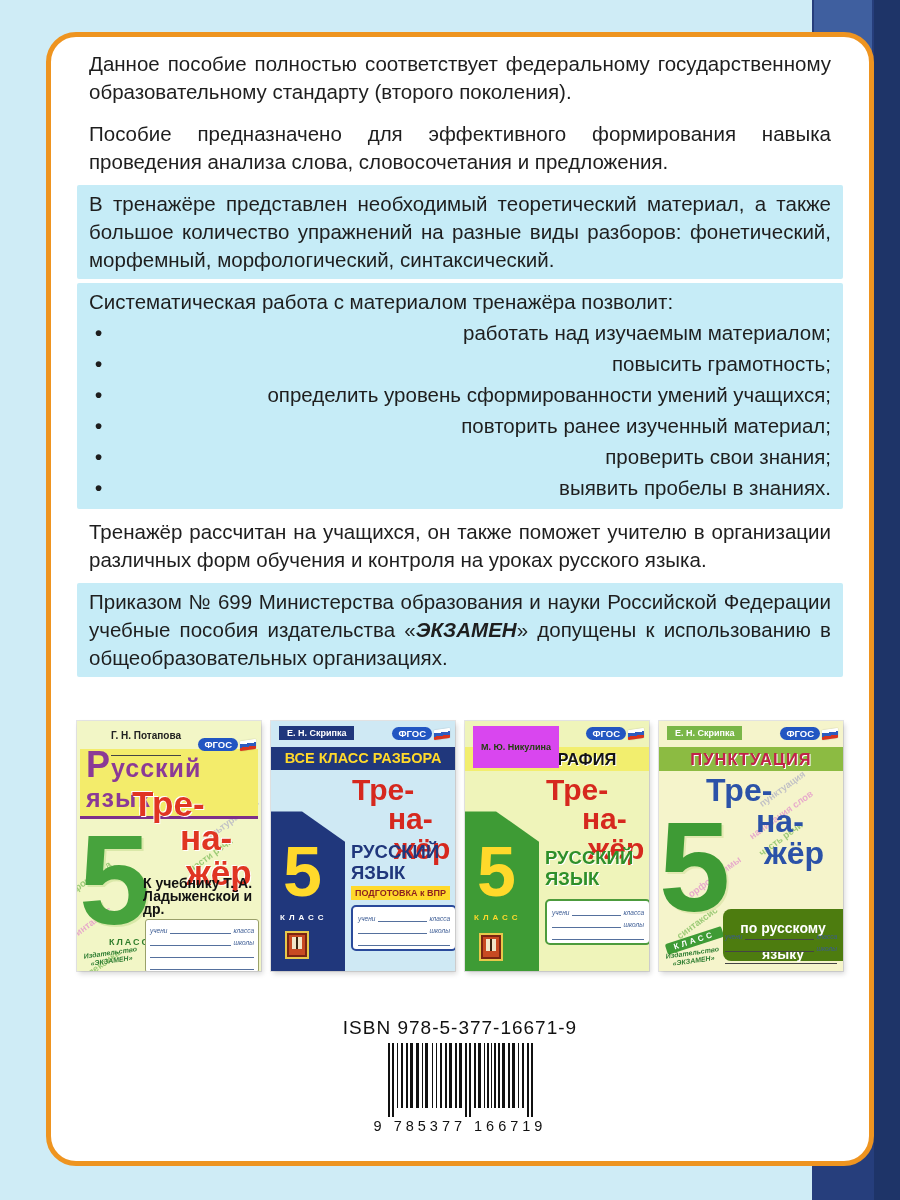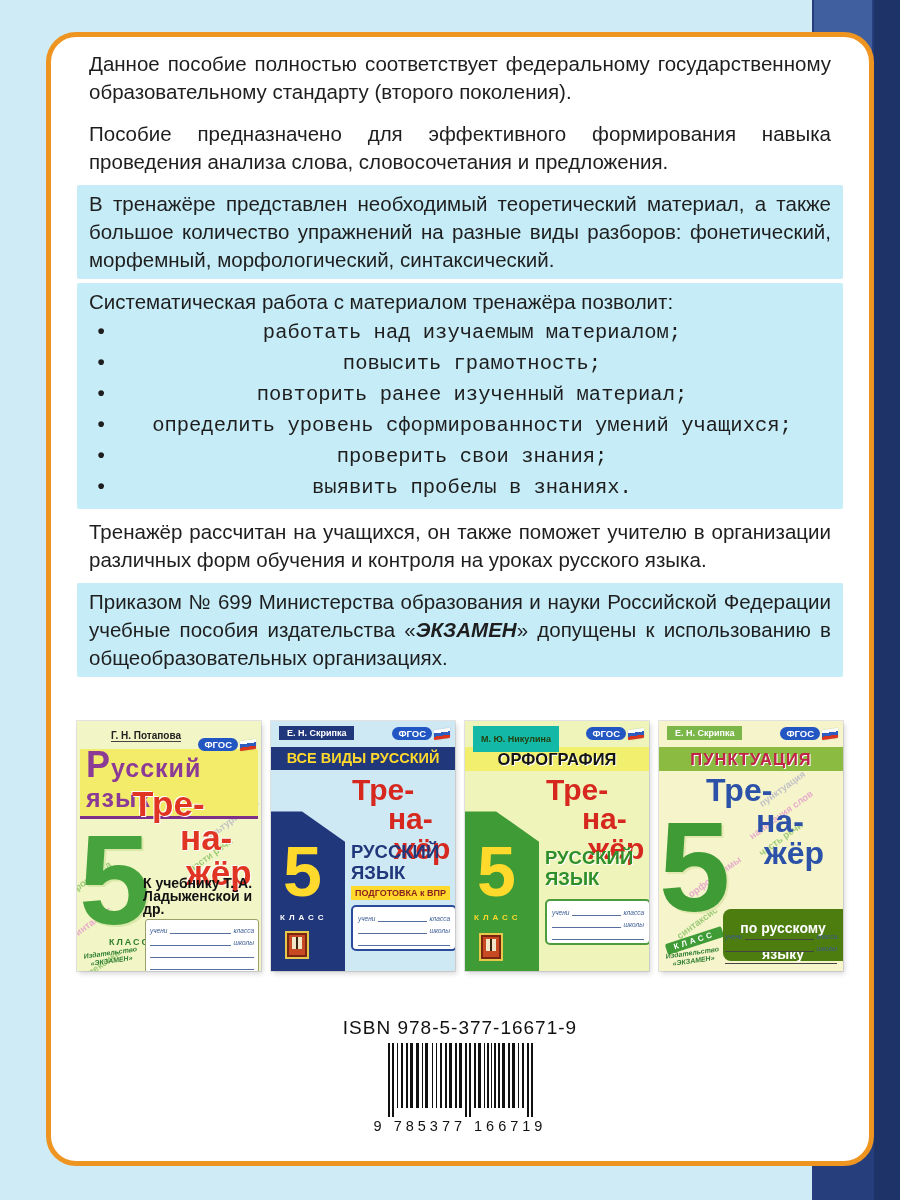--- a/index.html
+++ b/index.html
@@ -19,21 +19,21 @@
     position:absolute;left:46px;top:32px;width:818px;height:1124px;
     background:#ffffff;border:5px solid #ee9420;border-radius:30px;
   }
   .content{padding:8px 26px 0 26px;}
 
   .para{font-size:20.5px;line-height:28px;text-align:justify;margin:0 0 4px 0;padding:5px 12px;}
   .hl{background:#c6ecf7;border-radius:2px;}
   .para .em{font-weight:bold;font-style:italic;}
 
   ul.benefits{list-style:none;margin:2px 0 0 0;padding:0;}
-  ul.benefits li{position:relative;padding-left:24px;font-size:20.5px;line-height:30px;margin:1px 0;text-align:center;font-family:Liberation Mono, monospace;}
+  ul.benefits li{position:relative;padding-left:24px;font-size:20.5px;line-height:30px;margin:1px 0;text-align:right;}
   ul.benefits li::before{content:"•";position:absolute;left:6px;top:0;font-weight:bold;}
 
   
   .covers-row{display:flex;gap:10px;margin-top:44px;}
   .bookcover{width:184px;height:250px;position:relative;overflow:hidden;flex:0 0 auto;
     box-shadow:0 0 0 1px rgba(0,0,0,.10), 2px 3px 5px rgba(0,0,0,.15);}
 
   .fgos{position:absolute;display:flex;align-items:center;gap:2px;z-index:6;}
   .fgos .fgos-pill{background:#2256c2;color:#fff;font-weight:bold;font-size:9.5px;padding:1px 6px;border-radius:8px;line-height:11px;}
   .fgos .flag{width:16px;height:10px;border-radius:1px;transform:skewY(-8deg);
@@ -52,21 +52,21 @@
   .form-row .fline{flex:1;border-bottom:1px solid #55709d;height:10px;}
 
   .stamp{position:absolute;width:20px;height:24px;background:#c84a22;border:2px solid #e8c84a;z-index:5;
     box-shadow:inset 0 0 0 2px #7a2412;}
   .stamp i{display:block;margin:4px auto 0;width:10px;height:12px;
     background:linear-gradient(90deg,#f2e6c8 0 4px,#3a2410 4px 6px,#f2e6c8 6px 10px);}
 
   
   .c1{background:#f2f6c6;}
   .c1 .author{position:absolute;top:9px;left:34px;font-size:10px;font-weight:bold;color:#222;
-    border-bottom:1px solid #444;padding-bottom:0;z-index:5;}
+    border-bottom:1px solid #444;padding-bottom:14px;z-index:5;}
   .c1 .fgos{top:17px;right:5px;}
   .c1 .title{position:absolute;top:28px;left:3px;right:3px;background:#f3ec6b;color:#8b3a96;
     font-size:25px;font-weight:bold;letter-spacing:1px;padding:1px 2px 3px 6px;
     border-bottom:3px solid #7d2f8a;z-index:2;line-height:30px;}
   .c1 .title::first-letter{font-size:36px;}
   .c1 .trainer{top:66px;font-size:35px;color:#e03522;text-shadow:1px 1px 0 #fff,-1px -1px 0 #fff;}
   .c1 .t1{padding-left:44px;} .c1 .t2{padding-left:92px;} .c1 .t3{padding-left:98px;}
   .c1 .five{position:absolute;left:2px;top:104px;font-size:128px;line-height:110px;font-weight:bold;color:#47a33d;z-index:2;
     text-shadow:2px 2px 0 #d9e8a8;}
   .c1 .klass{position:absolute;left:32px;top:216px;color:#2f7d2b;font-size:9px;font-weight:bold;letter-spacing:2px;z-index:3;}
@@ -97,22 +97,22 @@
   .c2 .klass{position:absolute;left:9px;top:192px;color:#fff;font-size:8px;font-weight:bold;letter-spacing:4px;z-index:3;}
   .c2 .stamp{left:14px;top:210px;}
   .c2 .title2{position:absolute;left:80px;top:120px;width:100px;color:#20377c;font-size:18.5px;line-height:21px;
     font-weight:bold;z-index:3;}
   .c2 .subtitle{position:absolute;left:80px;top:165px;background:#ffd92b;color:#8c1f1f;font-size:9px;
     font-weight:bold;padding:2px 4px;z-index:3;}
   .c2 .formbox{left:80px;top:184px;width:98px;background:#fff;border:2px solid #2a4a9b;border-radius:5px;padding:3px 2px;}
 
   
   .c3{background:#eff4ba;}
-  .c3 .author{position:absolute;top:5px;left:8px;background:#14b8a6;color:#23400f;font-size:9px;font-weight:bold;
-    padding:8px 8px;z-index:5;}
+  .c3 .author{position:absolute;top:5px;left:8px;background:#d946ef;color:#23400f;font-size:9px;font-weight:bold;
+    padding:16px 8px;z-index:5;}
   .c3 .fgos{top:6px;right:5px;}
   .c3 .topline{position:absolute;top:26px;left:0;right:0;background:#f2ee6e;color:#141414;
     font-size:16.5px;font-weight:bold;text-align:center;line-height:24px;height:24px;z-index:4;
     text-shadow:1px 1px 0 #fff;}
   .c3 .trainer{top:54px;font-size:30px;color:#d6281e;}
   .c3 .t1{padding-left:70px;} .c3 .t2{padding-left:106px;} .c3 .t3{padding-left:112px;}
   .c3 .panel{position:absolute;left:0;top:48px;width:74px;height:202px;background:#3e9b35;z-index:2;
     clip-path:polygon(0 21%,42% 21%,100% 36%,100% 100%,0 100%);}
   .c3 .five{position:absolute;left:12px;top:116px;font-size:70px;line-height:70px;font-weight:bold;color:#ffd92b;z-index:3;}
   .c3 .klass{position:absolute;left:9px;top:192px;color:#ffd92b;font-size:8px;font-weight:bold;letter-spacing:4px;z-index:3;}
@@ -170,22 +170,22 @@
 
     <p class="para">Пособие предназначено для эффективного формирования навыка проведения анализа слова, словосочетания и предложения.</p>
 
     <p class="para hl">В тренажёре представлен необходимый теоретический материал, а также большое количество упражнений на разные виды разборов: фонетический, морфемный, морфологический, синтаксический.</p>
 
     <div class="para hl">
       <span>Систематическая работа с материалом тренажёра позволит:</span>
       <ul class="benefits">
         <li>работать над изучаемым материалом;</li>
         <li>повысить грамотность;</li>
+        <li>определить уровень сформированности умений учащихся;</li>
         <li>повторить ранее изученный материал;</li>
-        <li>определить уровень сформированности умений учащихся;</li>
         <li>проверить свои знания;</li>
         <li>выявить пробелы в знаниях.</li>
       </ul>
     </div>
 
     <p class="para">Тренажёр рассчитан на учащихся, он также поможет учителю в организации различных форм обучения и контроля на уроках русского языка.</p>
 
     <p class="para hl"><span>Приказом № 699 Министерства образования и науки Российской Федерации учебные пособия издательства «</span><span class="em">ЭКЗАМЕН</span><span>» допущены к использованию в общеобразовательных организациях.</span></p>
 
     <div class="covers-row">
@@ -230,21 +230,21 @@
         </div>
         <div class="publisher">Издательство «ЭКЗАМЕН»</div>
       </div>
 
       <div class="bookcover c2">
         <div class="author">Е. Н. Скрипка</div>
         <div class="fgos">
           <span class="fgos-pill">ФГОС</span>
           <span class="flag"></span>
         </div>
-        <div class="topline">ВСЕ ВИДЫ РУССКИЙ</div>
+        <div class="topline">ВСЕ КЛАСС РАЗБОРА</div>
         <div class="trainer">
           <div class="t1">Тре-</div>
           <div class="t2">на-</div>
           <div class="t3">жёр</div>
         </div>
         <div class="panel"></div>
         <div class="five">5</div>
         <div class="klass">КЛАСС</div>
         <div class="stamp">
             <i></i>

